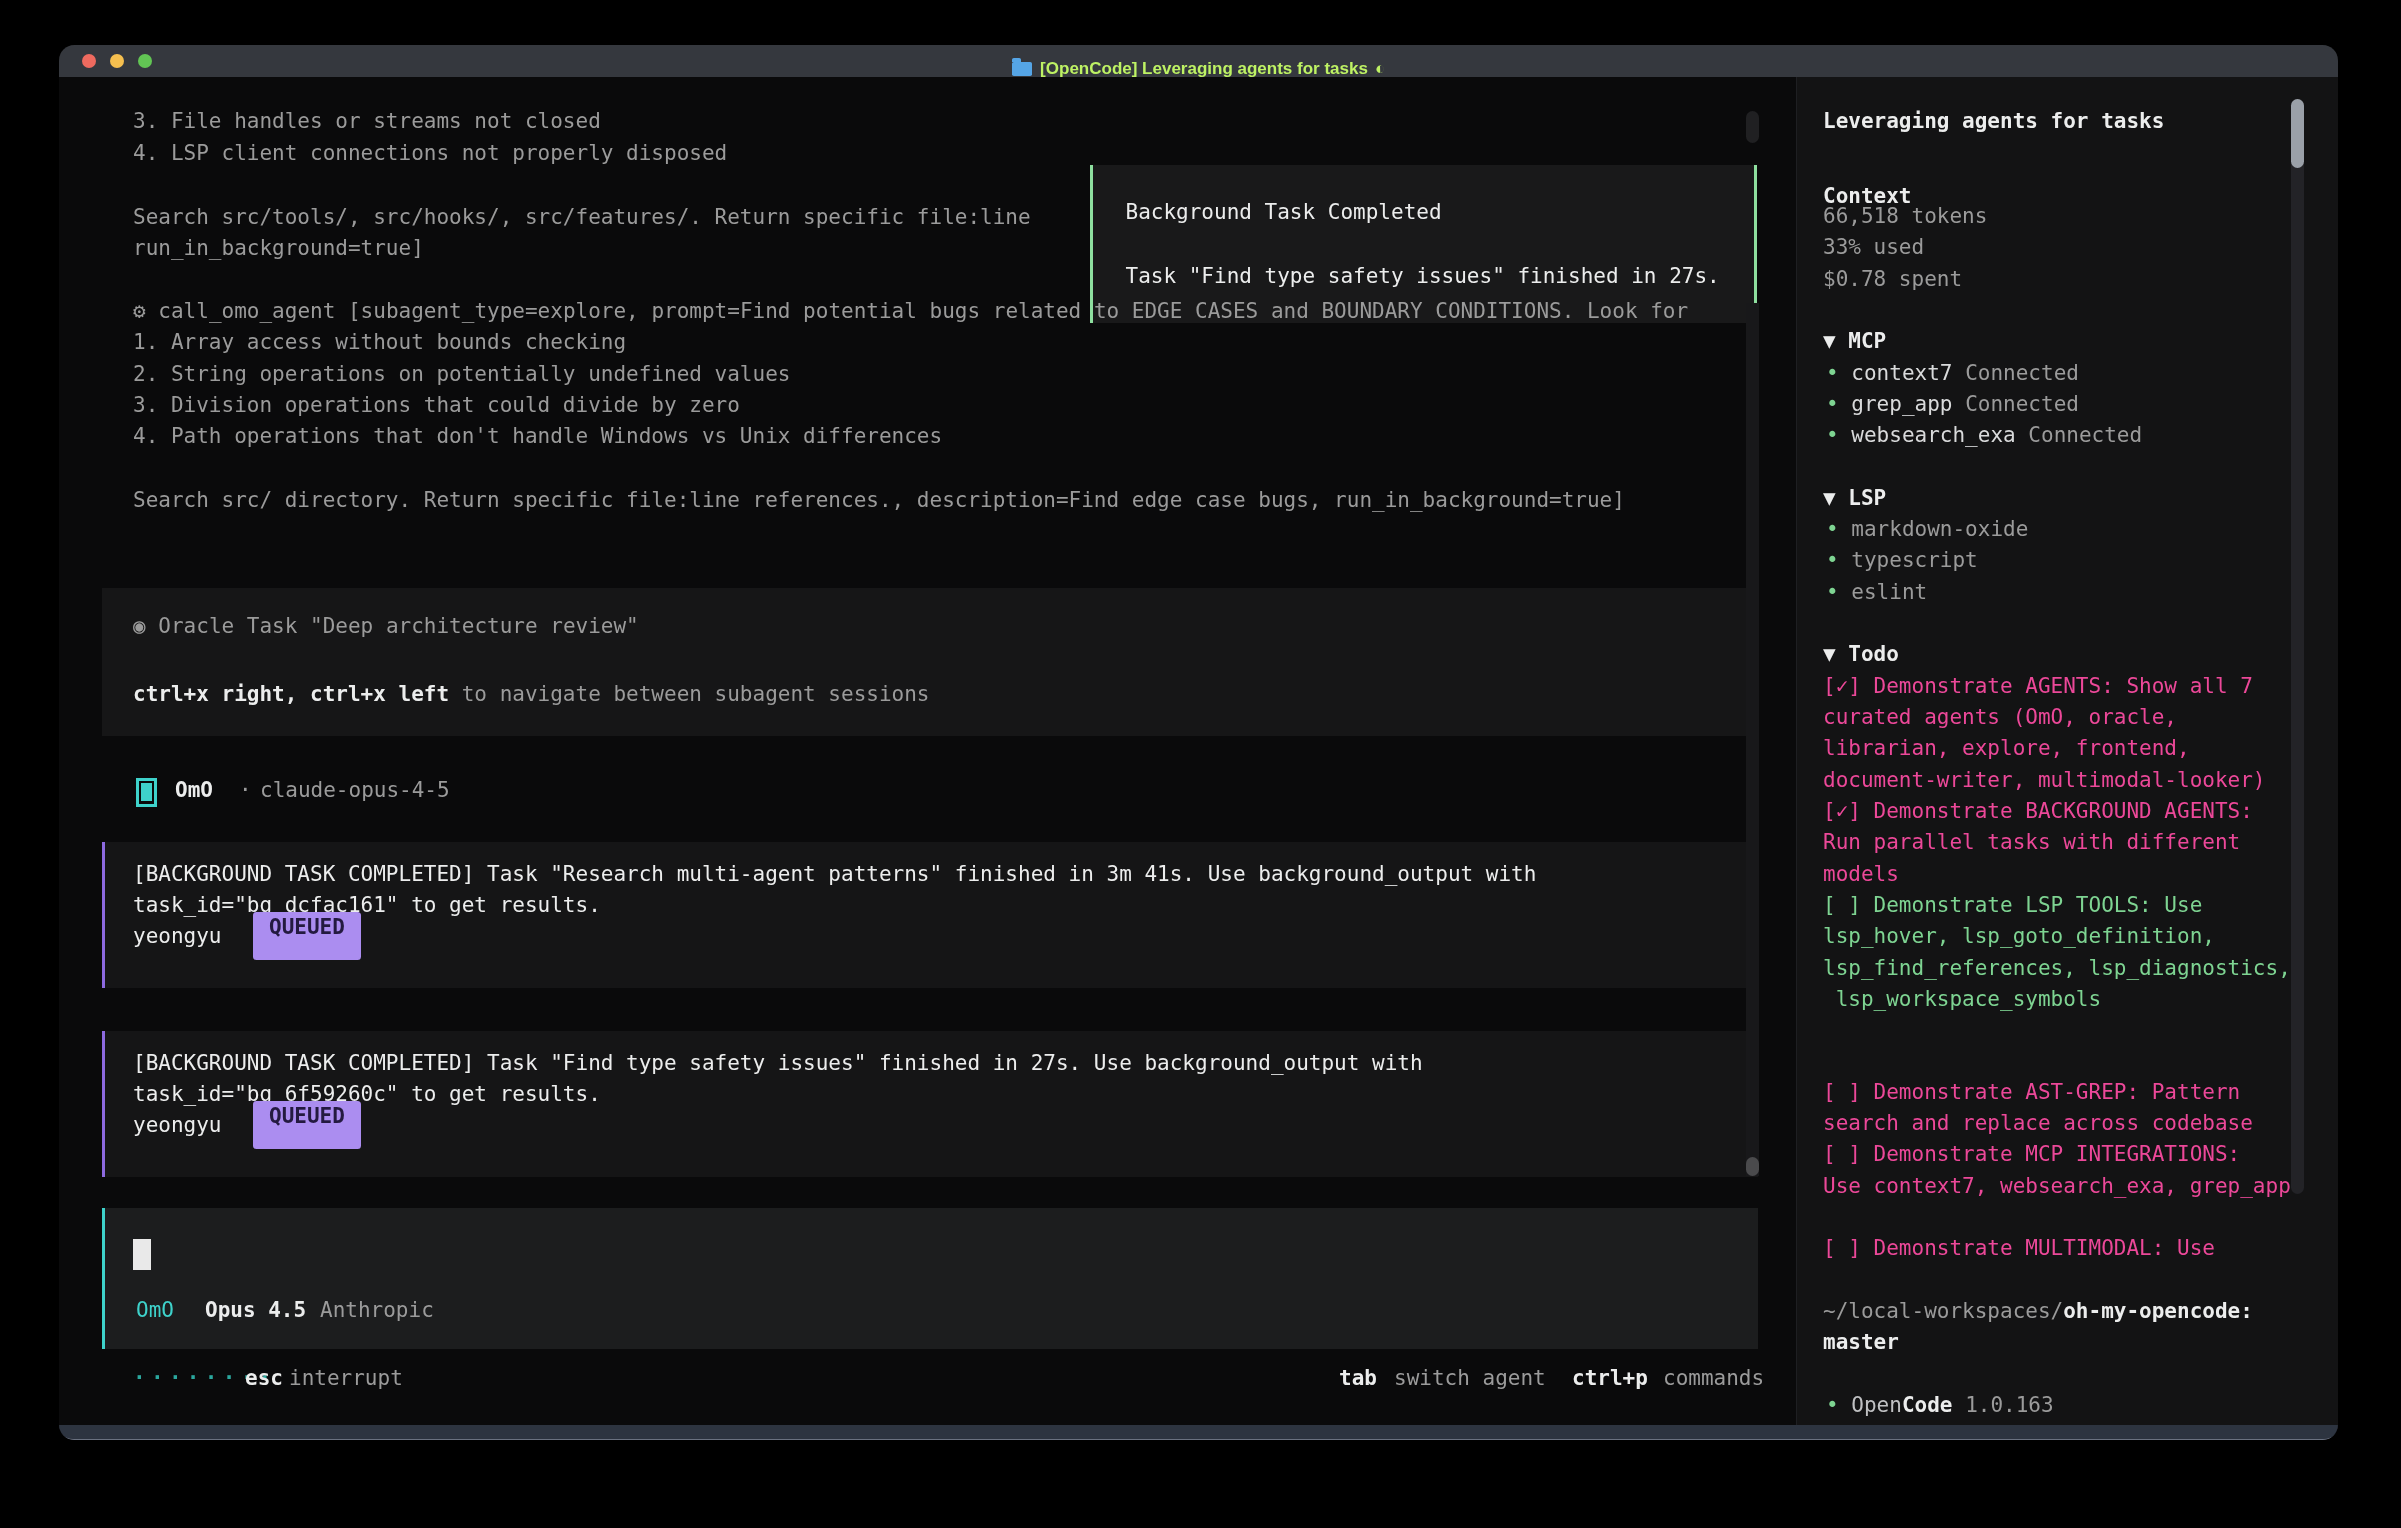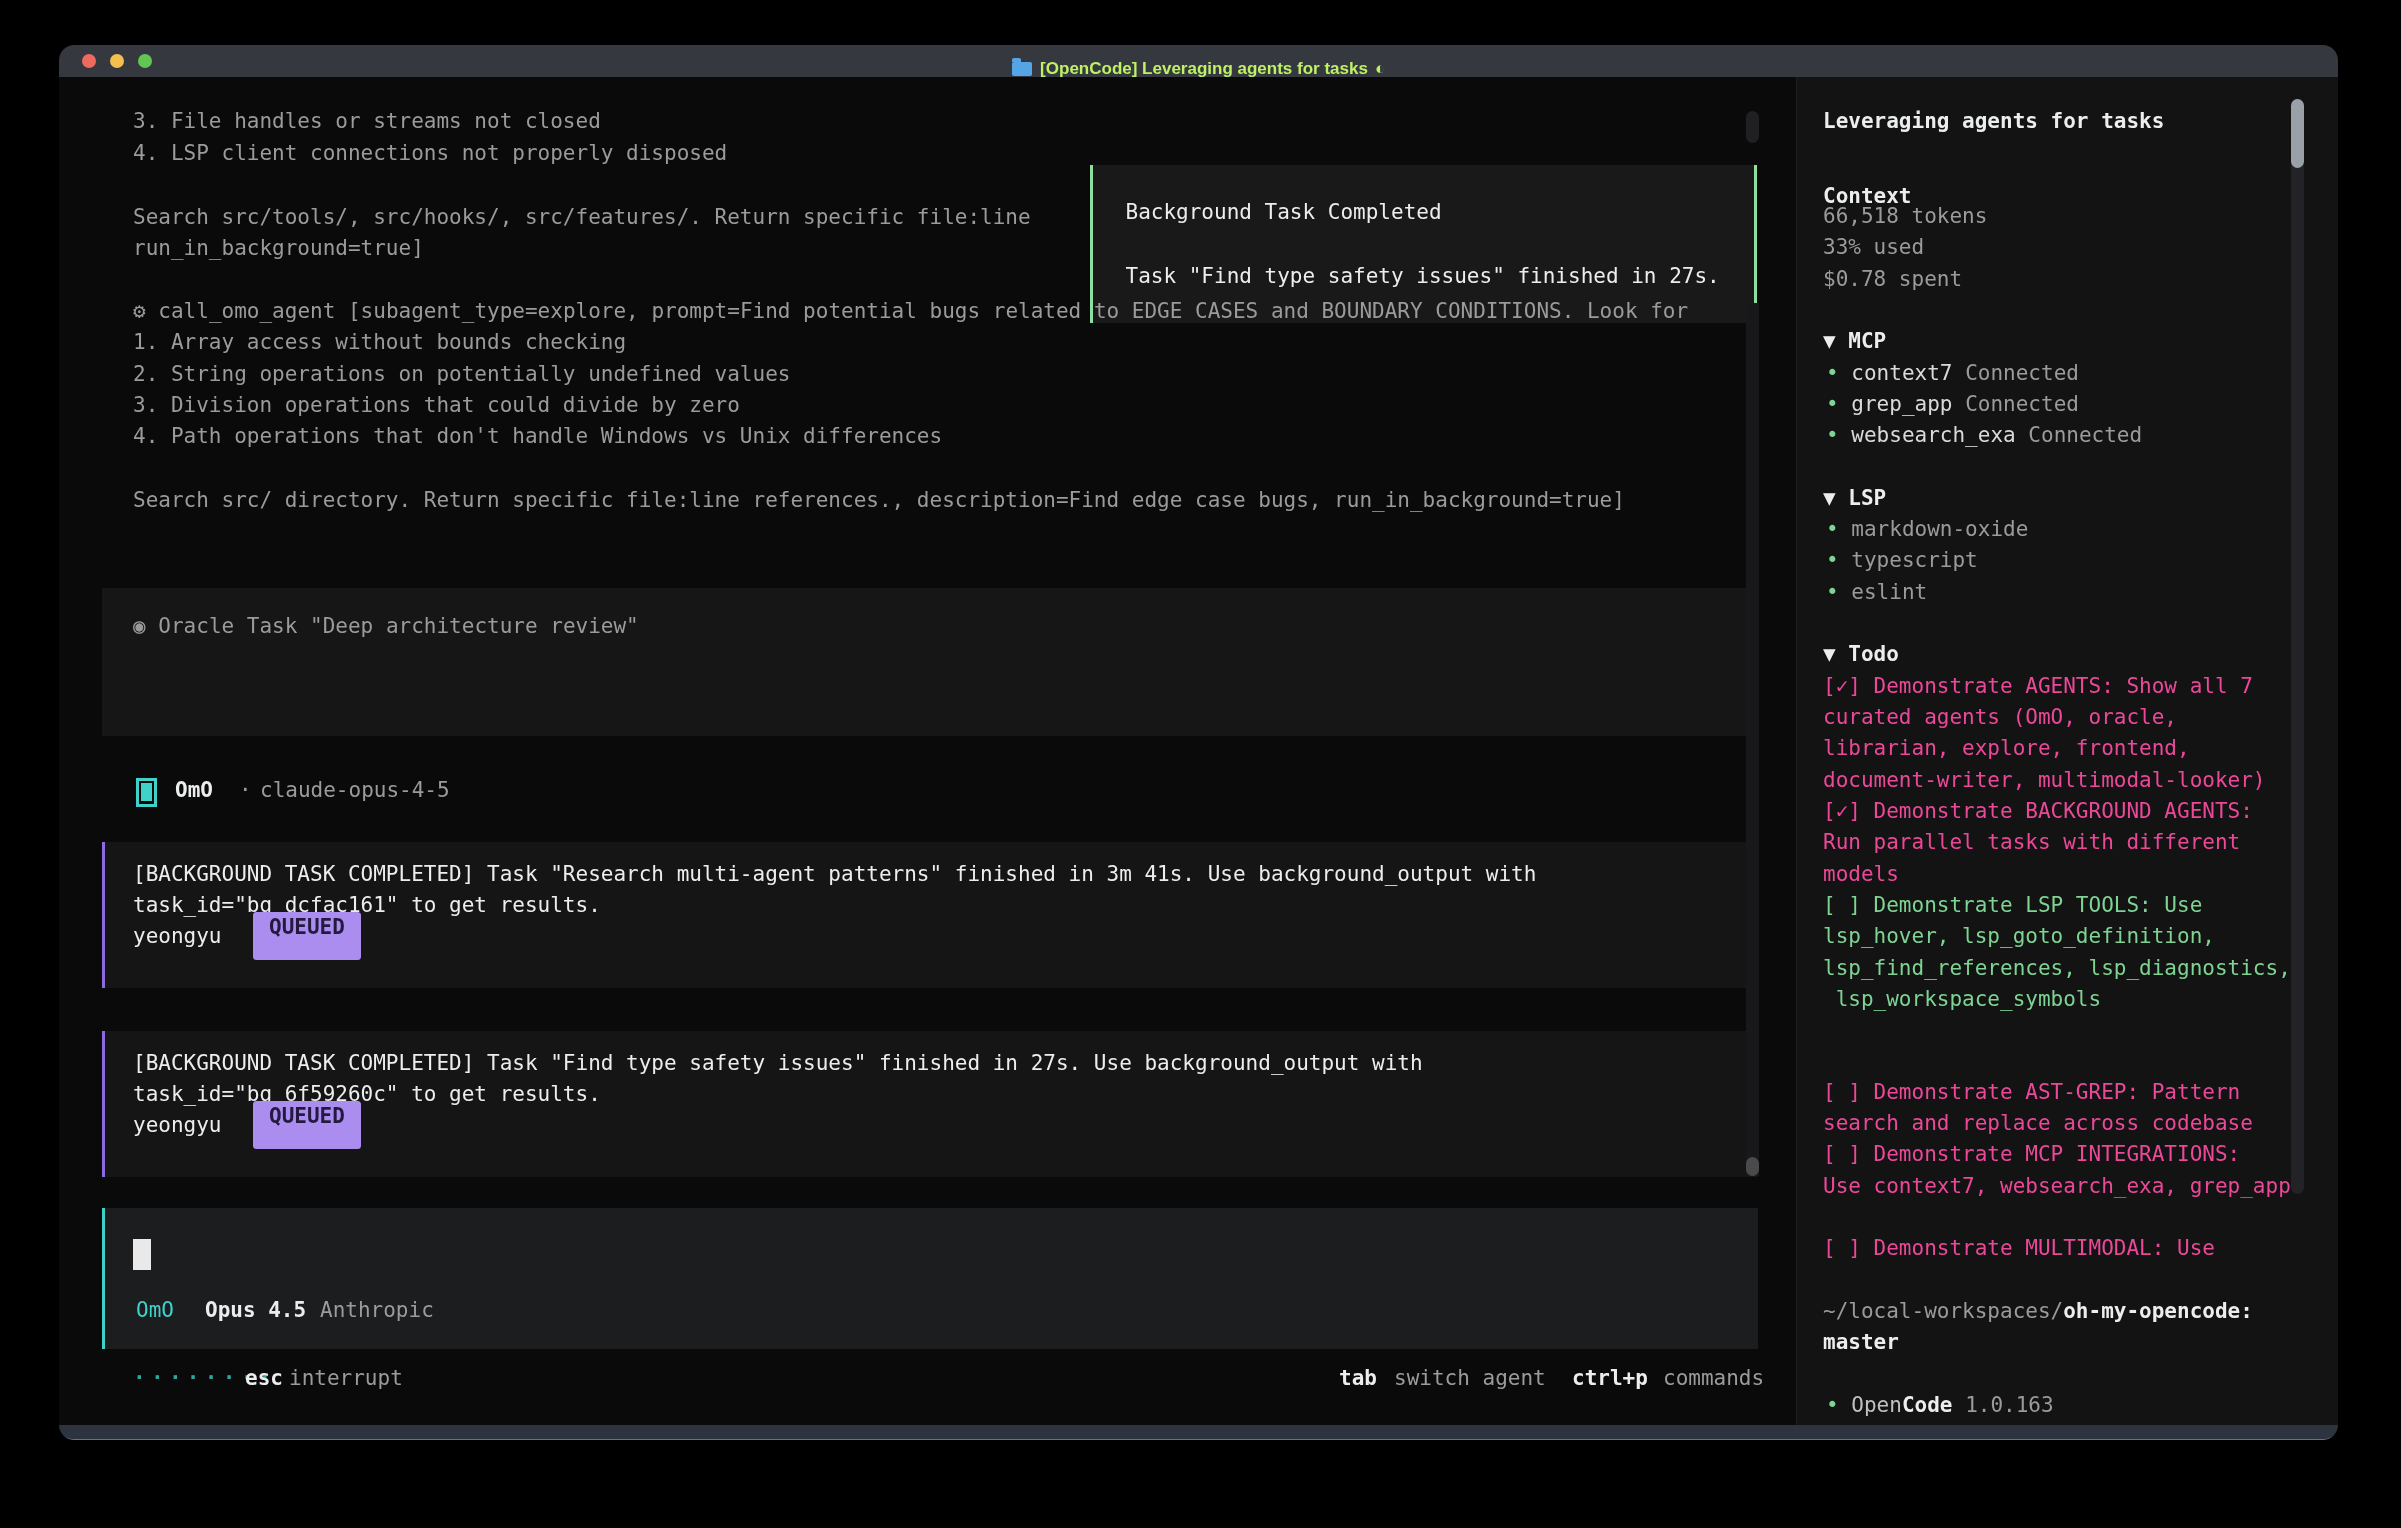--- a/index.html
+++ b/index.html
@@ -94,20 +94,21 @@
     <div class="line" style="left:74px;top:251px"><span>⚙</span><span> </span><span>call_omo_agent [subagent_type=explore, prompt=Find potential bugs related to EDGE CASES and BOUNDARY CONDITIONS. Look for</span></div>
     <div class="line" style="left:74px;top:282px">1. Array access without bounds checking</div>
     <div class="line" style="left:74px;top:314px">2. String operations on potentially undefined values</div>
     <div class="line" style="left:74px;top:345px">3. Division operations that could divide by zero</div>
     <div class="line" style="left:74px;top:376px">4. Path operations that don't handle Windows vs Unix differences</div>
     <div class="line" style="left:74px;top:440px">Search src/ directory. Return specific file:line references., description=Find edge case bugs, run_in_background=true]</div>
 
     <div class="box oracle">
       <div class="line" style="position:static"><span>◉</span><span> </span><span>Oracle Task "Deep architecture review"</span></div>
       <div style="height:37px"></div>
+      <div class="line" style="position:static"><span class="white bold">ctrl+x right, ctrl+x left</span><span> to navigate between subagent sessions</span></div>
     </div>
 
     <div class="agent-icon">
         <div class="fill"></div>
       </div>
     <div class="line white bold" style="left:116px;top:730px">OmO</div>
     <div class="line" style="left:180px;top:730px">·</div>
     <div class="line" style="left:201px;top:730px">claude-opus-4-5</div>
 
     <div class="box taskbox" style="top:797px">

